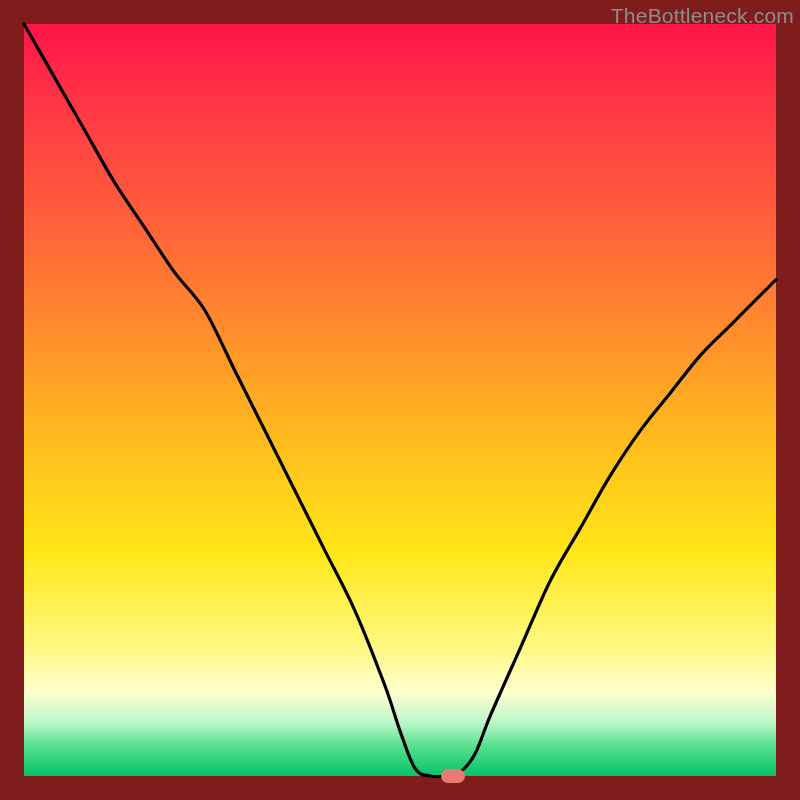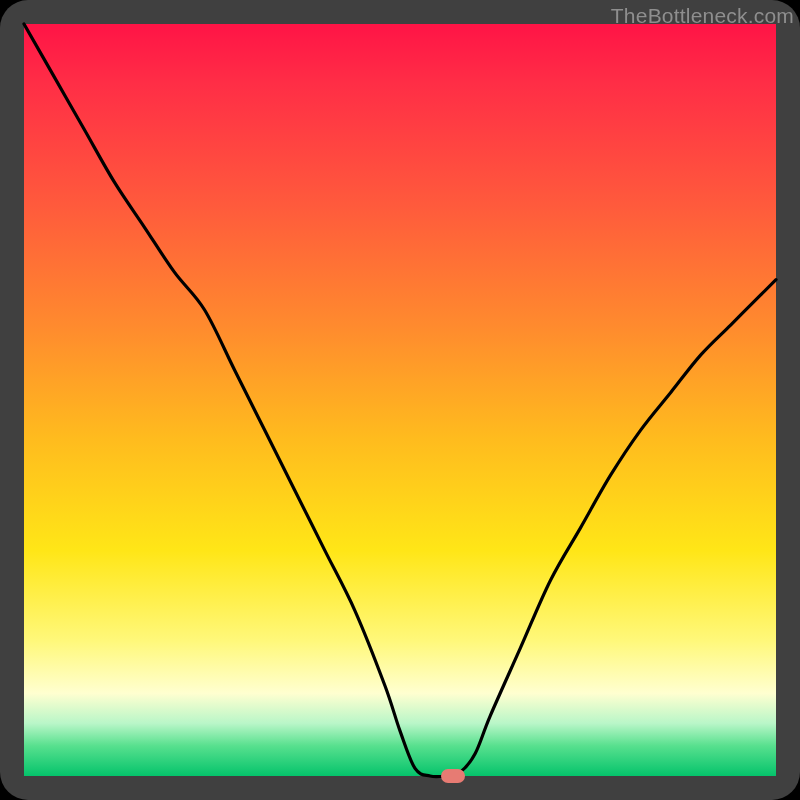--- a/index.html
+++ b/index.html
@@ -8,22 +8,21 @@
     width: 800px;
     height: 800px;
     background: #000;
     font-family: Arial, Helvetica, sans-serif;
     overflow: hidden;
   }
   .stage {
     position: relative;
     width: 800px;
     height: 800px;
-    background: #404040;
-    border-radius: 28px;
+    background: #7f1d1d;
   }
   .plot-wrap {
     position: absolute;
     left: 24px;
     top: 24px;
     width: 752px;
     height: 752px;
     background: #000;
   }
   .plot-gradient {

